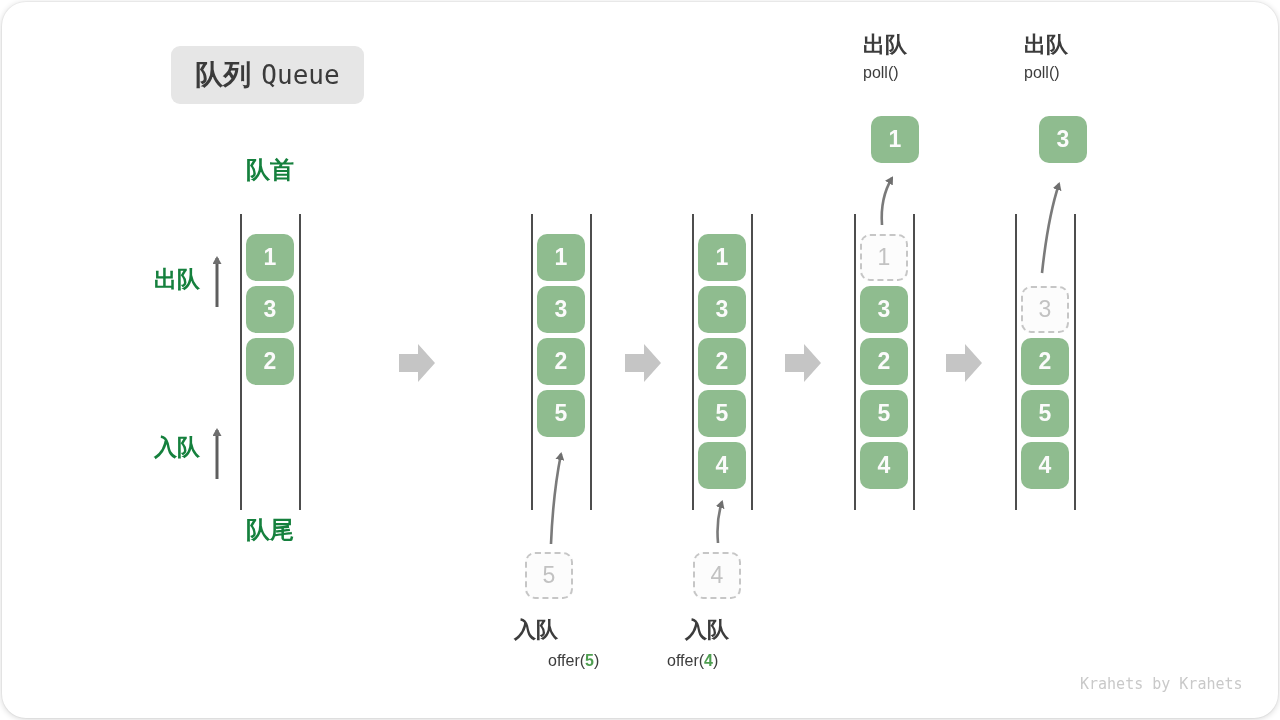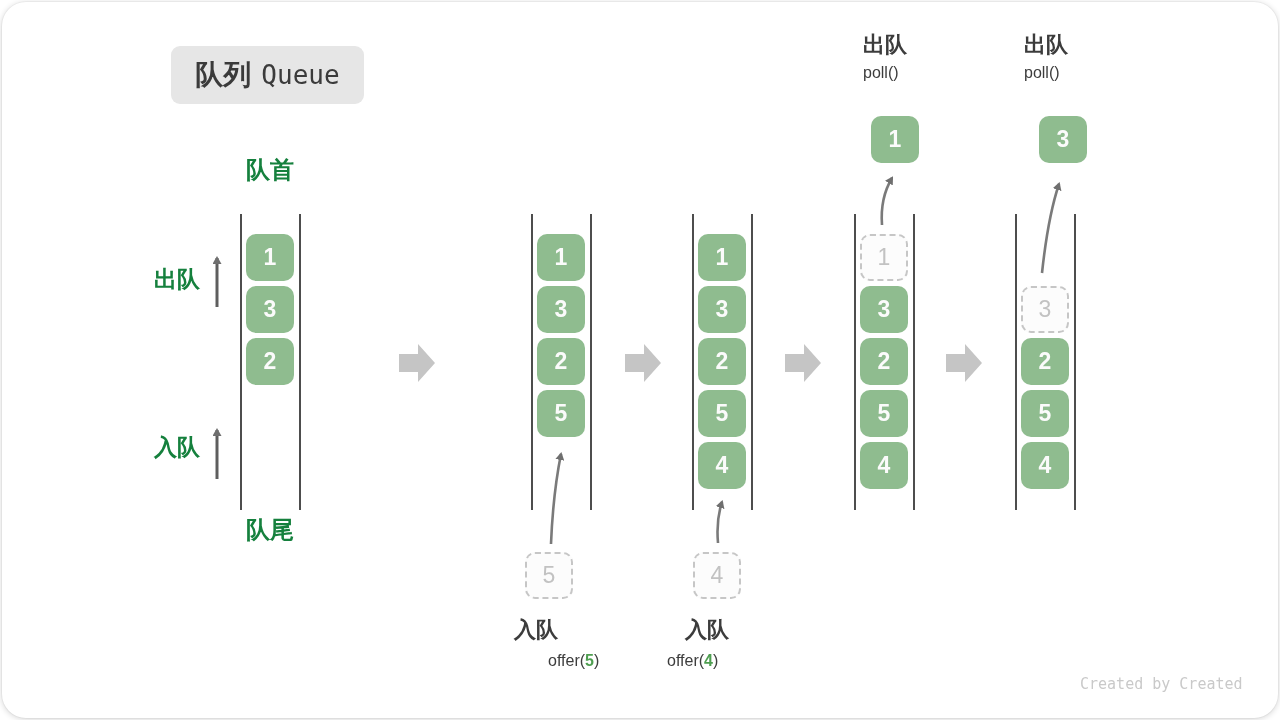--- a/index.html
+++ b/index.html
@@ -169,14 +169,14 @@
       <path d="M549,542 Q551,492 559,452" marker-end="url(#ah)"></path>
       <path d="M716,541 Q714,518 720,500" marker-end="url(#ah)"></path>
     </g>
 
     <g stroke="#7a7a7a" stroke-width="2.6" fill="none">
       <path d="M880,223 Q878,196 890,176" marker-end="url(#ah)"></path>
       <path d="M1040,271 Q1046,215 1057,182" marker-end="url(#ah)"></path>
     </g>
   </svg>
 
-  <div class="credit">Created by Created</div>
+  <div class="credit">Krahets by Krahets</div>
 </div>
 
 </body></html>

